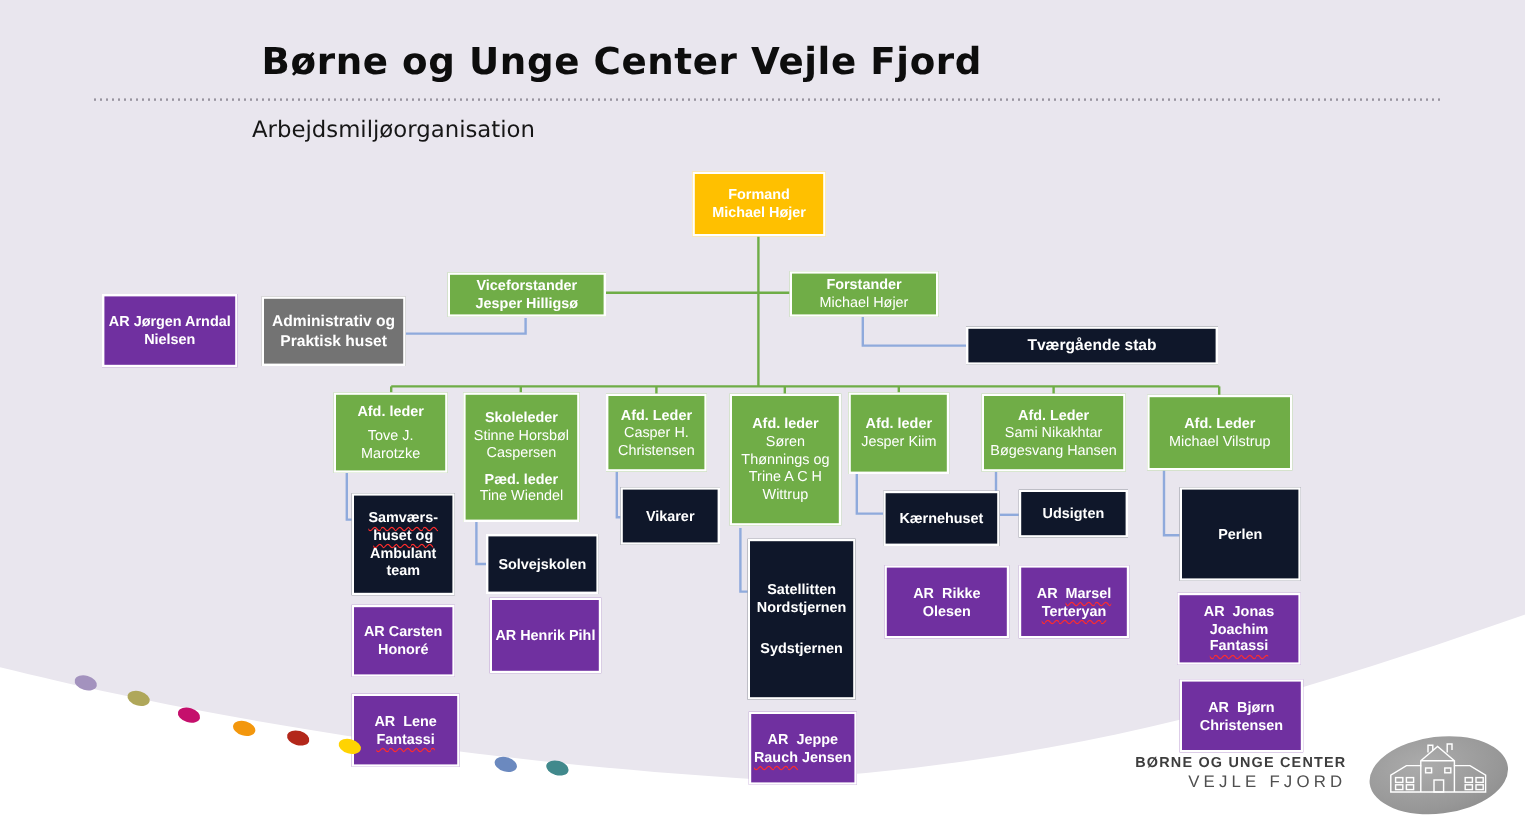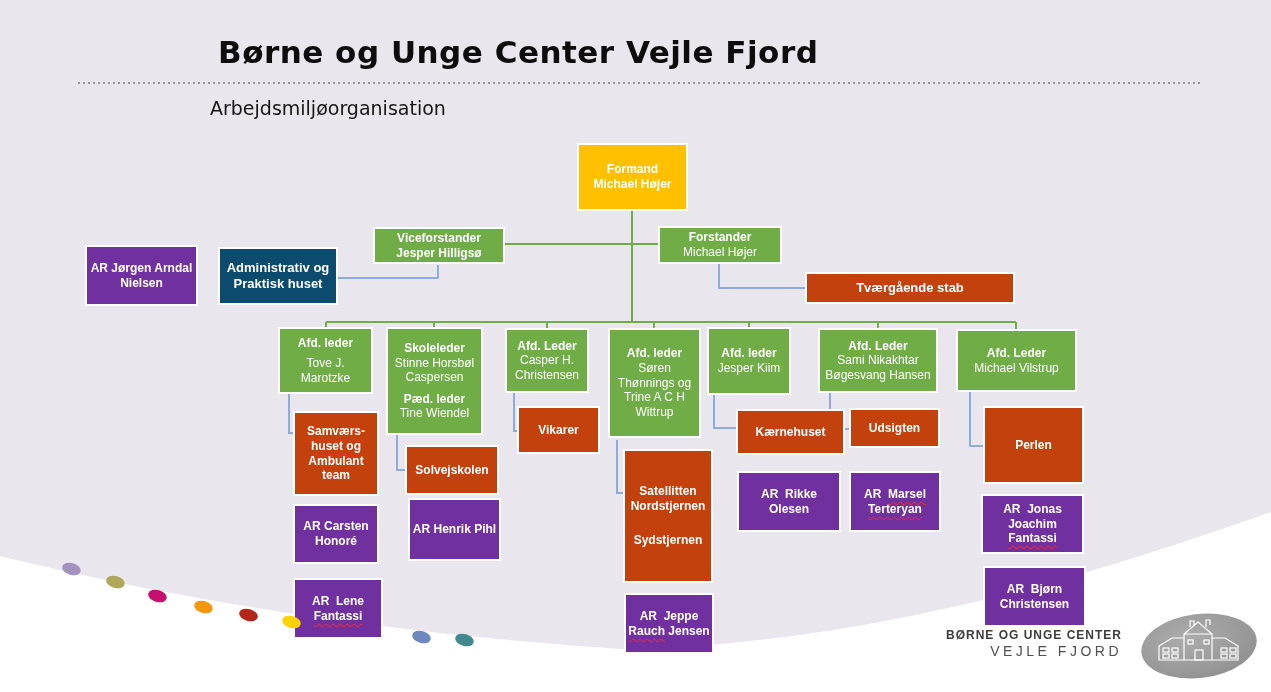--- a/index.html
+++ b/index.html
@@ -18,22 +18,22 @@
             font-family:"DejaVu Sans",sans-serif;font-size:19px;color:#161616;}
   
   #connector-svg{position:absolute;left:0;top:0;z-index:1;pointer-events:none;}
   
   .node{position:absolute;z-index:2;box-sizing:border-box;border:2px solid #ffffff;
         color:#ffffff;display:flex;flex-direction:column;justify-content:center;
         align-items:center;text-align:center;font-size:12px;line-height:1.22;
         padding:2px 1px;}
   .fill-yellow{background:#FFC000;}
   .fill-green{background:#70AD47;}
-  .fill-blue{background:#0c4a6e;}
-  .fill-bluemid{background:#c2410c;}
+  .fill-blue{background:#737373;}
+  .fill-bluemid{background:#0f172a;}
   .fill-purple{background:#7030A0;}
   .line{white-space:pre-wrap;}
   .b{font-weight:bold;}
   .sq{text-decoration:underline;text-decoration-style:wavy;
       text-decoration-color:#ff2b2b;text-decoration-thickness:1px;
       text-underline-offset:3px;}
   
   .dot{position:absolute;z-index:2;width:19px;height:12px;border-radius:50%;
        transform:rotate(16deg);}
   
@@ -73,21 +73,21 @@
       <polyline points="397,435 397,470 406,470" fill="none" stroke="#8FAADC" stroke-width="2"></polyline>
       <polyline points="514,393 514,431 518,431" fill="none" stroke="#8FAADC" stroke-width="2"></polyline>
       <polyline points="617,440 617,493 624,493" fill="none" stroke="#8FAADC" stroke-width="2"></polyline>
       <polyline points="714,394 714,428 736,428" fill="none" stroke="#8FAADC" stroke-width="2"></polyline>
       <polyline points="830,393 830,409" fill="none" stroke="#8FAADC" stroke-width="2"></polyline>
       <polyline points="833,429 849,429" fill="none" stroke="#8FAADC" stroke-width="2"></polyline>
       <polyline points="970,392 970,446 983,446" fill="none" stroke="#8FAADC" stroke-width="2"></polyline>
     </svg>
 
   <div id="org-chart">
-      <div class="node fill-yellow" style="left: 577px; top: 143px; width: 111px; height: 68px;">
+      <div class="node fill-yellow" style="left: 577px; top: 143px; width: 111px; height: 54px;">
         <div class="line"><span class="b ">Formand</span></div>
         <div class="line"><span class="b ">Michael Højer</span></div>
       </div>
       <div class="node fill-green" style="left: 373px; top: 227px; width: 132px; height: 37px;">
         <div class="line"><span class="b ">Viceforstander</span></div>
         <div class="line"><span class="b ">Jesper Hilligsø</span></div>
       </div>
       <div class="node fill-green" style="left: 658px; top: 226px; width: 124px; height: 38px;">
         <div class="line"><span class="b ">Forstander</span></div>
         <div class="line"><span class="">Michael Højer</span></div>
@@ -150,21 +150,21 @@
         <div class="line"><span class="b ">Solvejskolen</span></div>
       </div>
       <div class="node fill-bluemid" style="left: 517px; top: 406px; width: 83px; height: 48px;">
         <div class="line"><span class="b ">Vikarer</span></div>
       </div>
       <div class="node fill-bluemid" style="left: 623px; top: 449px; width: 90px; height: 134px;">
         <div class="line"><span class="b ">Satellitten</span></div>
         <div class="line" style=""><span class="b ">Nordstjernen</span></div>
         <div class="line" style="margin-top: 20px;"><span class="b ">Sydstjernen</span></div>
       </div>
-      <div class="node fill-bluemid" style="left: 736px; top: 409px; width: 109px; height: 46px;">
+      <div class="node fill-bluemid" style="left: 736px; top: 409px; width: 97px; height: 46px;">
         <div class="line"><span class="b ">Kærnehuset</span></div>
       </div>
       <div class="node fill-bluemid" style="left: 849px; top: 408px; width: 91px; height: 40px;">
         <div class="line"><span class="b ">Udsigten</span></div>
       </div>
       <div class="node fill-bluemid" style="left: 983px; top: 406px; width: 101px; height: 78px;">
         <div class="line"><span class="b ">Perlen</span></div>
       </div>
       <div class="node fill-purple" style="left: 293px; top: 504px; width: 86px; height: 60px;">
         <div class="line"><span class="b ">AR Carsten</span></div>

